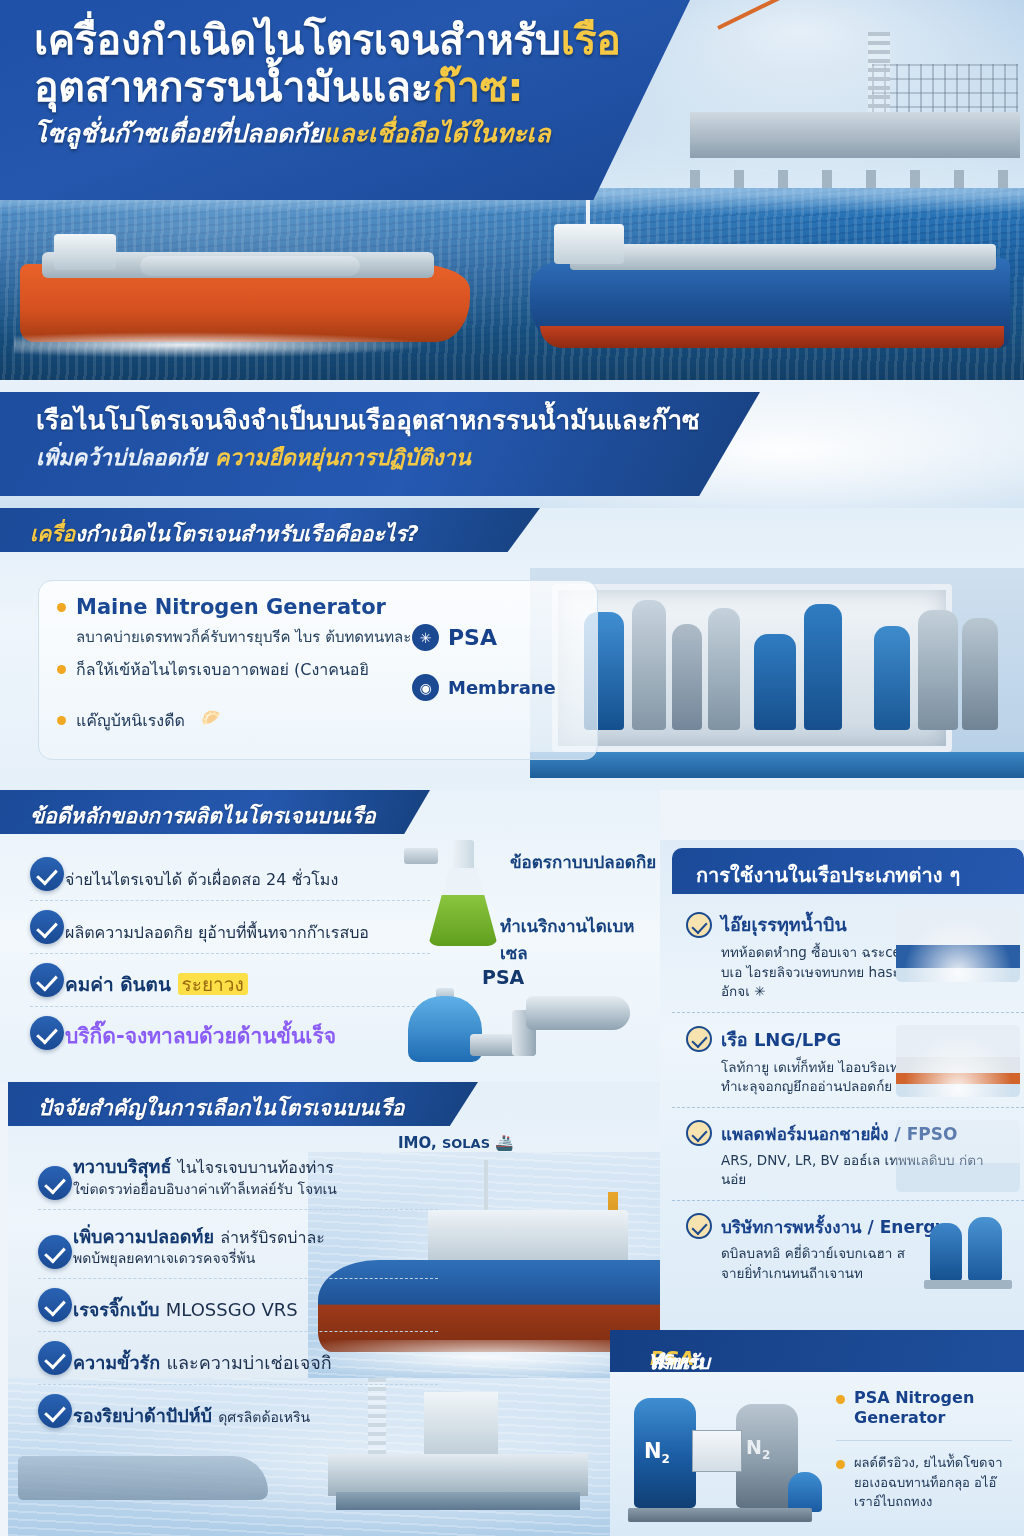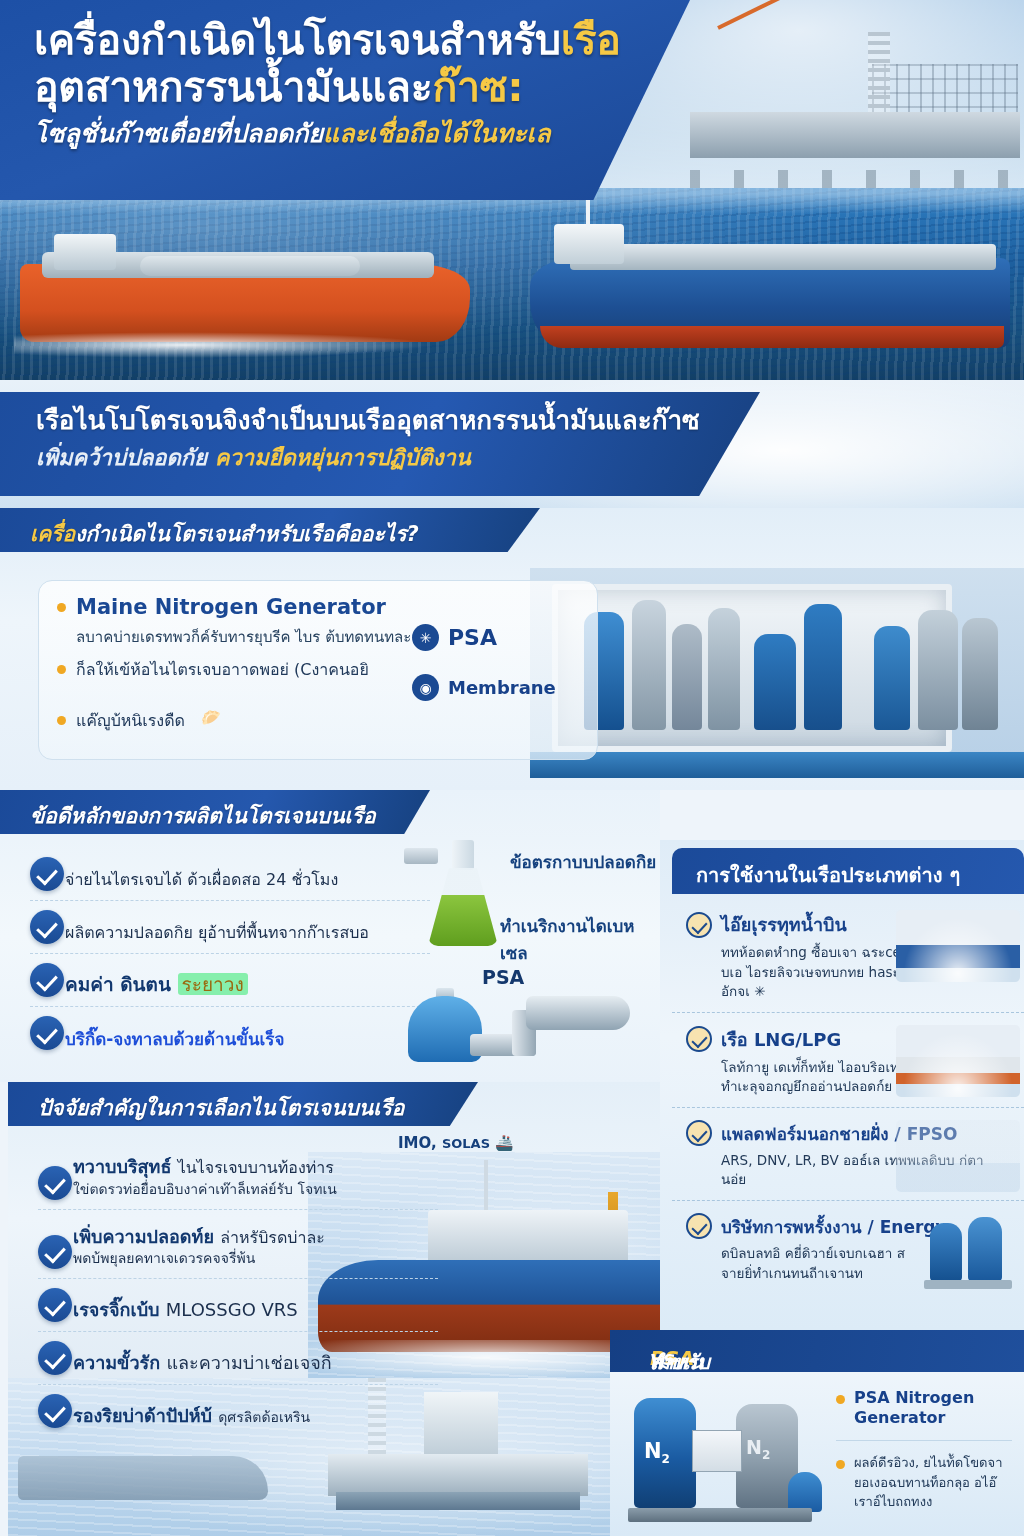--- a/index.html
+++ b/index.html
@@ -154,21 +154,21 @@
   .clist{ position:absolute; left:30px; top:58px; width:400px; }
   .citem{ display:flex; align-items:flex-end; gap:1px; padding:9px 0; }
   .citem + .citem{ border-top:1px dashed #bcd3e6; }
   .chk{ width:34px; height:34px; border-radius:50%; flex:none;
     background:linear-gradient(180deg,#2a63b4,#1b4party); background:linear-gradient(180deg,#2a63b4,#1a4a93);
     box-shadow:0 2px 4px rgba(20,50,90,.3); position:relative; }
   .chk::after{ content:""; position:absolute; left:11px; top:8px; width:9px; height:16px;
     border:solid #fff; border-width:0 3.4px 3.4px 0; transform:rotate(43deg); }
   .citem .ctext{ font-size:16px; color:#1b2f4d; padding-top:6px; line-height:1.3; }
   .citem .ctext b{ color:#12386f; }
-  .hl{ background:#86efac; padding:0 4px; border-radius:3px; color:#9a6a10; }
+  .hl{ background:#fde047; padding:0 4px; border-radius:3px; color:#9a6a10; }
 
   .flask{ position:absolute; left:420px; top:50px; width:86px; height:108px; }
   .flask .neck{ position:absolute; left:32px; top:0; width:22px; height:30px;
     background:linear-gradient(90deg,#eef4f8,#cad8e2); border-radius:3px; }
   .flask .body{ position:absolute; left:8px; top:28px; width:70px; height:78px;
     background:linear-gradient(180deg, rgba(235,243,248,.9) 0 34%, #8cc63f 34%, #5f9e1e 100%);
     clip-path:polygon(30% 0, 70% 0, 100% 100%, 0 100%); border-radius:0 0 10px 10px; }
   .flask .arm{ position:absolute; left:-16px; top:8px; width:34px; height:16px;
     background:linear-gradient(180deg,#dde6ed,#a7b7c3); border-radius:3px; }
 
@@ -402,21 +402,21 @@
       <div class="citem">
         <span class="chk"></span>
         <span class="ctext">ผลิตความปลอดกิย ยุอ้าบที่พื้นทจากก๊าเรสบอ</span>
       </div>
       <div class="citem">
         <span class="chk"></span>
         <span class="ctext" style="font-size:19px"><b>คมค่า ดินตน </b><span class="hl">ระยาวง</span></span>
       </div>
       <div class="citem">
         <span class="chk"></span>
-        <span class="ctext" style="font-size:17px;font-weight:700;color:#1d4ed8">บริกิ๊ด-จงทาลบด้วยด้านขั้นเร็จ</span>
+        <span class="ctext" style="font-size:21px;font-weight:700;color:#8b5cf6">บริกิ๊ด-จงทาลบด้วยด้านขั้นเร็จ</span>
       </div>
     </div>
 
     <div class="flask">
       <div class="arm"></div>
       <div class="neck"></div>
       <div class="body"></div>
     </div>
     <div class="lbl-a">ข้อตรกาบบปลอดกิย</div>
     <div class="lbl-b">ทำเนริกงานไดเบหเซล</div>

